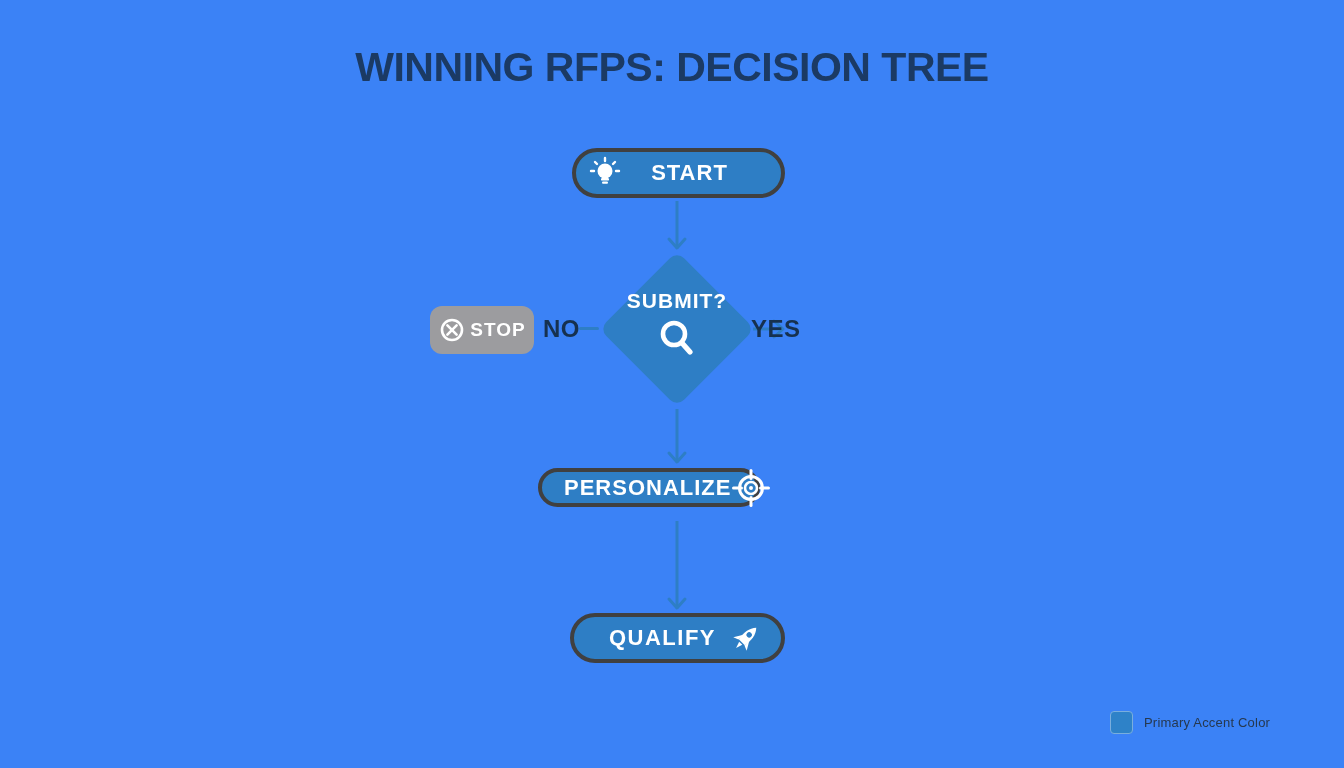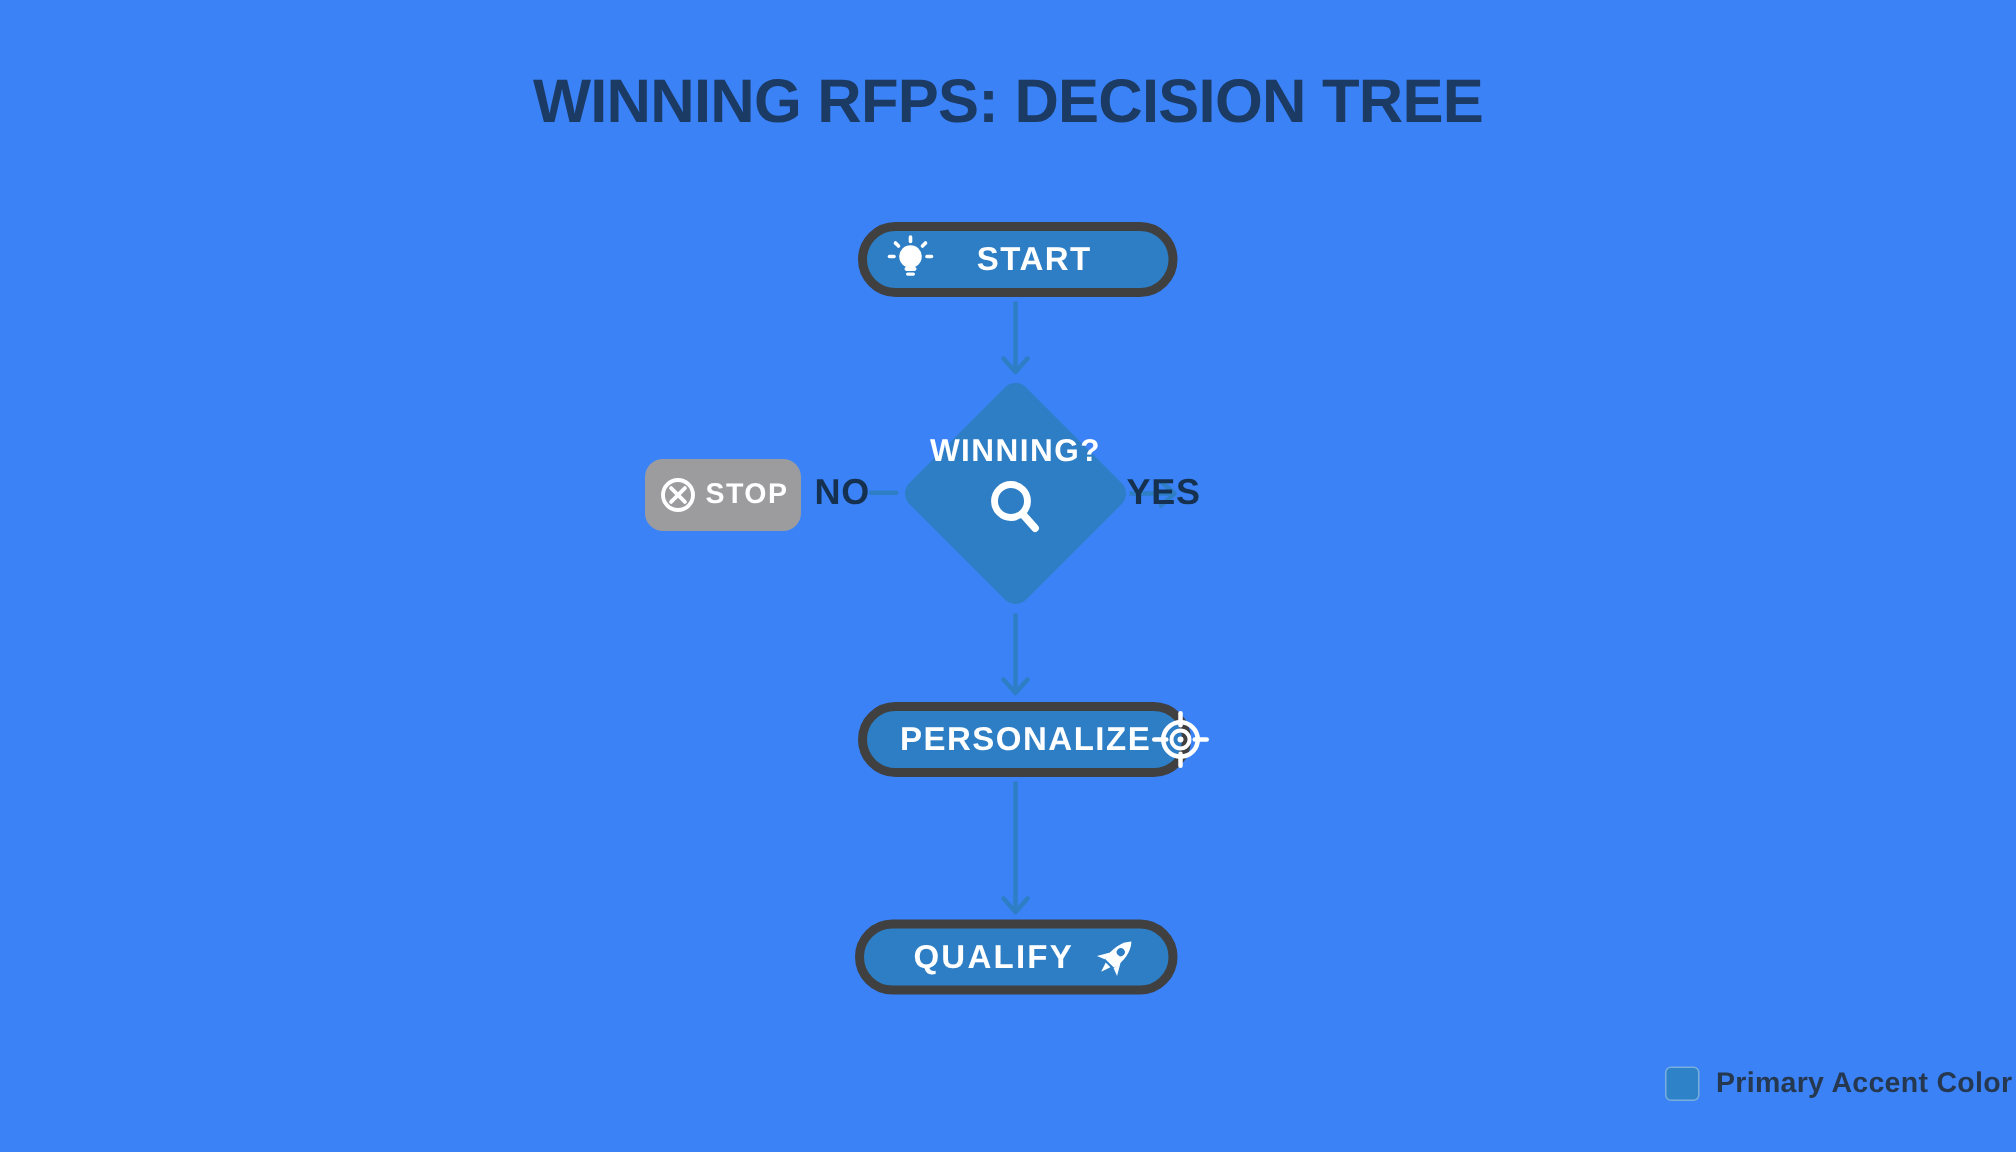--- a/index.html
+++ b/index.html
@@ -9,28 +9,28 @@
     background:#3b82f6; overflow:hidden;
     font-family:"Liberation Sans", sans-serif;
   }
   .title {
     position:absolute; top:44px; left:0; width:100%;
     text-align:center; font-size:41px; font-weight:bold;
     letter-spacing:-0.5px; color:#1b3a64;
   }
   .pill {
     position:absolute; display:flex; align-items:center;
-    background:#2e7ec5; border:6px solid #404040; border-radius:26px;
+    background:#2e7ec5; border:4px solid #404040; border-radius:26px;
     color:#ffffff; font-weight:bold;
   }
   .pill .label { letter-spacing:1px; font-size:22px; }
   .pill-start { left:572px; top:148px; width:213px; height:50px; }
   .pill-start .label { position:absolute; left:0; width:100%; text-align:center; padding-left:22px; }
   .pill-start .icon-left { position:absolute; left:12px; top:50%; transform:translateY(-50%); }
-  .pill-personalize { left:572px; top:468px; width:222px; height:50px; padding:0 14px 0 22px;align-items:center; }
+  .pill-personalize { left:538px; top:468px; width:222px; height:39px; padding:0 14px 0 22px;align-items:center; }
   .pill-personalize .label { flex:1; text-align:center; }
   .pill-submit { left:570px; top:613px; width:215px; height:50px; padding:0 16px 0 24px; }
   .pill-submit .label { flex:1; text-align:center; letter-spacing:1.5px; }
   .stop-pill {
     position:absolute; left:430px; top:306px; width:104px; height:48px;
     background:#9c9c9f; border-radius:12px; display:flex; align-items:center;
     justify-content:center; gap:4px; color:#ffffff; font-weight:bold;
   }
   .stop-pill .label { font-size:19px; letter-spacing:1px; }
   .diamond {
@@ -46,21 +46,21 @@
   .branch-label {
     position:absolute; font-size:24px; font-weight:bold;
     color:#16314f; letter-spacing:0.5px;
   }
   .label-no  { left:543px; top:315px; }
   .label-yes { left:751px; top:315px; }
   .no-line { position:absolute; left:579px; top:327px; width:20px; height:3px; background:#2e7ec5; border-radius:2px; }
   .arrow { position:absolute; }
   .legend { position:absolute; left:1110px; top:711px; display:flex; align-items:center; gap:11px; }
   .legend .swatch { width:23px; height:23px; background:#2e82c8; border-radius:4px; border:1px solid #79aedd; }
-  .legend .label { font-size:19px; font-weight:bold; color:#26384f; letter-spacing:0.2px; }
+  .legend .label { font-size:13px; font-weight:normal; color:#26384f; letter-spacing:0.2px; }
   svg { display:block; }
 </style>
 </head>
 <body>
 
 <div class="canvas">
 
   <div class="title">WINNING RFPS: DECISION TREE</div>
 
   <div class="pill pill-start">
@@ -81,21 +81,21 @@
 
   <div class="arrow" style="left:666px; top:201px;">
     <svg width="22" height="50" fill="none" stroke="#2e7ec5" stroke-width="3" stroke-linecap="round" stroke-linejoin="round">
       <line x1="11" y1="0" x2="11" y2="46"></line>
       <path d="M3,38 L11,47 L19,38"></path>
     </svg>
   </div>
 
   <div class="diamond"></div>
   <div class="diamond-content">
-    <span class="label">WINNING?</span>
+    <span class="label">SUBMIT?</span>
     <span style="margin-top:4px;">
       <svg width="42" height="42" viewBox="0 0 42 42" fill="none">
         <circle cx="18" cy="17" r="11" stroke="#ffffff" stroke-width="4.6"></circle>
         <line x1="26" y1="26" x2="34" y2="35" stroke="#ffffff" stroke-width="5.2" stroke-linecap="round"></line>
       </svg>
     </span>
   </div>
 
   <div class="stop-pill">
     <span>

